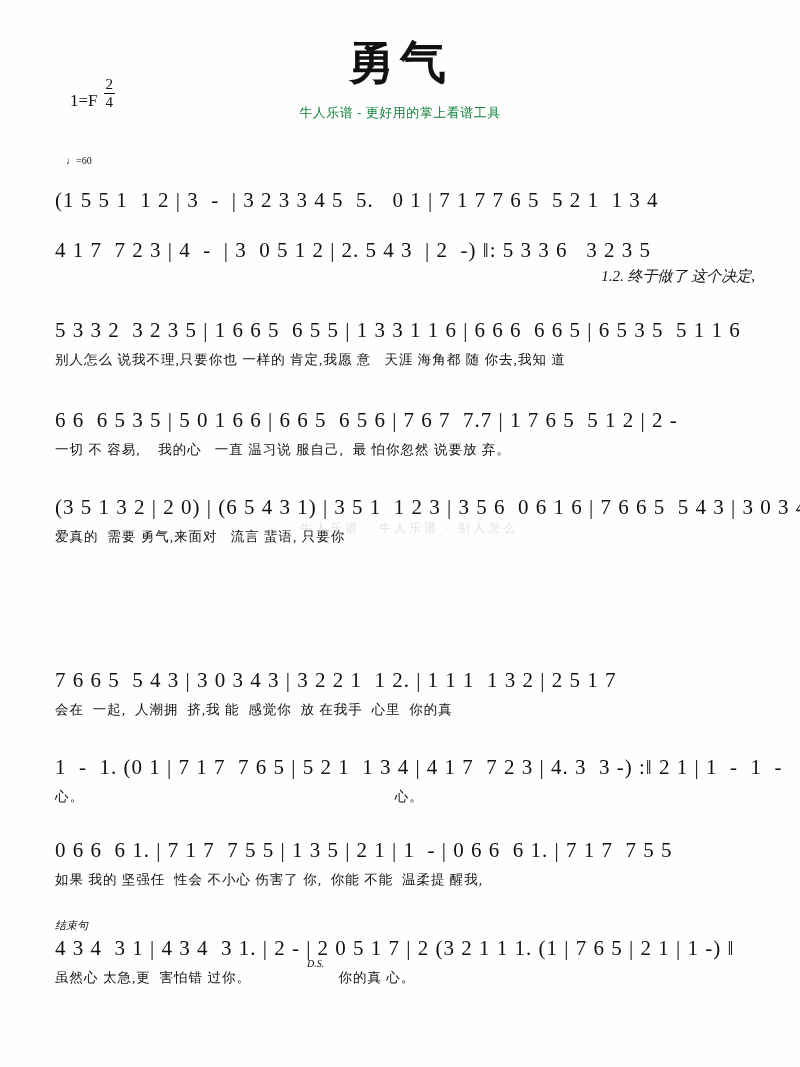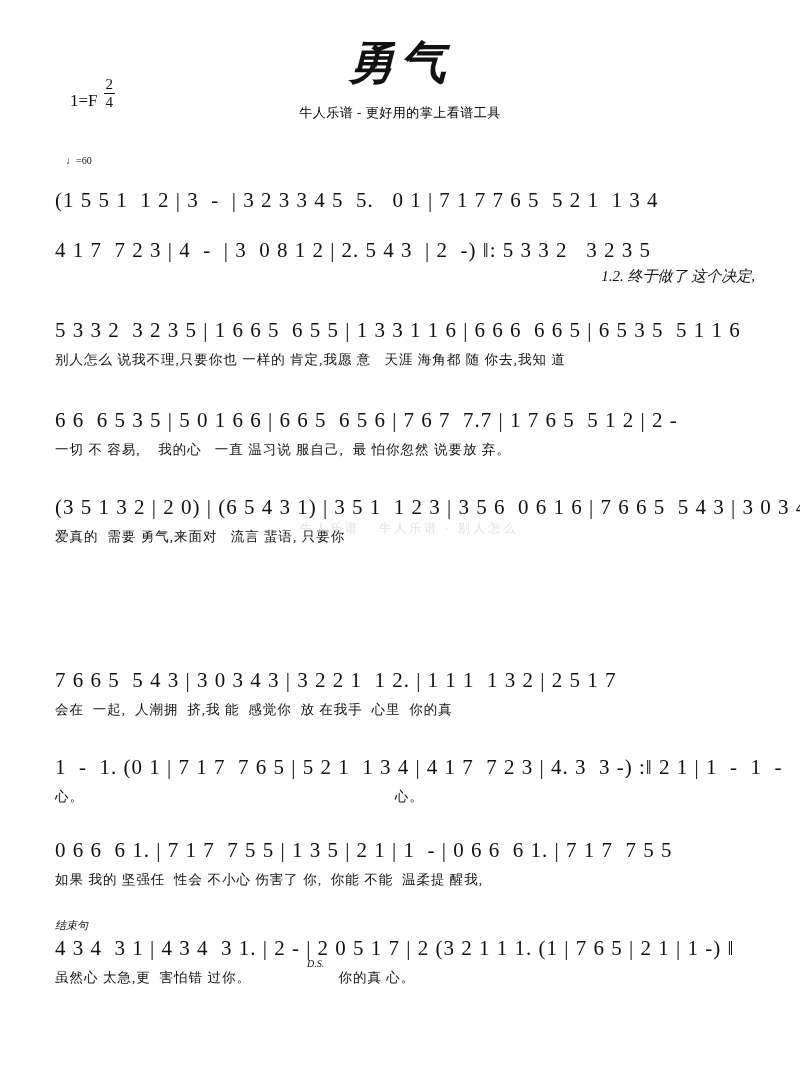--- a/index.html
+++ b/index.html
@@ -27,30 +27,29 @@
     position: absolute;
     top: 32px;
     left: 0;
     width: 800px;
     text-align: center;
     font-family: "Liberation Serif", serif;
     font-size: 46px;
     font-weight: bold;
     letter-spacing: 6px;
     color: #111;
-    font-style: italic;
   }
   .subtitle {
     position: absolute;
     top: 104px;
     left: 0;
     width: 800px;
     text-align: center;
     font-size: 13px;
-    color: #000000;
+    color: #15803d;
     letter-spacing: 0.5px;
   }
   .keysig {
     position: absolute;
     top: 78px;
     left: 70px;
     font-size: 17px;
     display: flex;
     align-items: flex-end;
     gap: 6px;
@@ -138,21 +137,21 @@
   <div class="tempo">♩=60</div>
 
   <div class="watermark">牛人乐谱 · 牛人乐谱 · 别人怎么</div>
 
   <div class="system" style="top:185px;">
     <div class="notes">(1 5 5 1  1 2 | 3  -  | 3 2 3 3 4 5  5.   0 1 | 7 1 7 7 6 5  5 2 1  1 3 4</div>
     <div class="lyrics"></div>
   </div>
 
   <div class="system" style="top:235px;">
-    <div class="notes">4 1 7  7 2 3 | 4  -  | 3  0 8 1 2 | 2. 5 4 3  | 2  -) ‖: 5 3 3 2   3 2 3 5</div>
+    <div class="notes">4 1 7  7 2 3 | 4  -  | 3  0 5 1 2 | 2. 5 4 3  | 2  -) ‖: 5 3 3 6   3 2 3 5</div>
     <div class="mark-right">1.2.  终于做了 这个决定,</div>
   </div>
 
   <div class="system" style="top:315px;">
     <div class="notes">5 3 3 2  3 2 3 5 | 1 6 6 5  6 5 5 | 1 3 3 1 1 6 | 6 6 6  6 6 5 | 6 5 3 5  5 1 1 6</div>
     <div class="lyrics">别人怎么 说我不理,只要你也 一样的 肯定,我愿 意   天涯 海角都 随 你去,我知 道</div>
   </div>
 
   <div class="system" style="top:405px;">
     <div class="notes">6 6  6 5 3 5 | 5 0 1 6 6 | 6 6 5  6 5 6 | 7 6 7  7.7 | 1 7 6 5  5 1 2 | 2 -</div>

